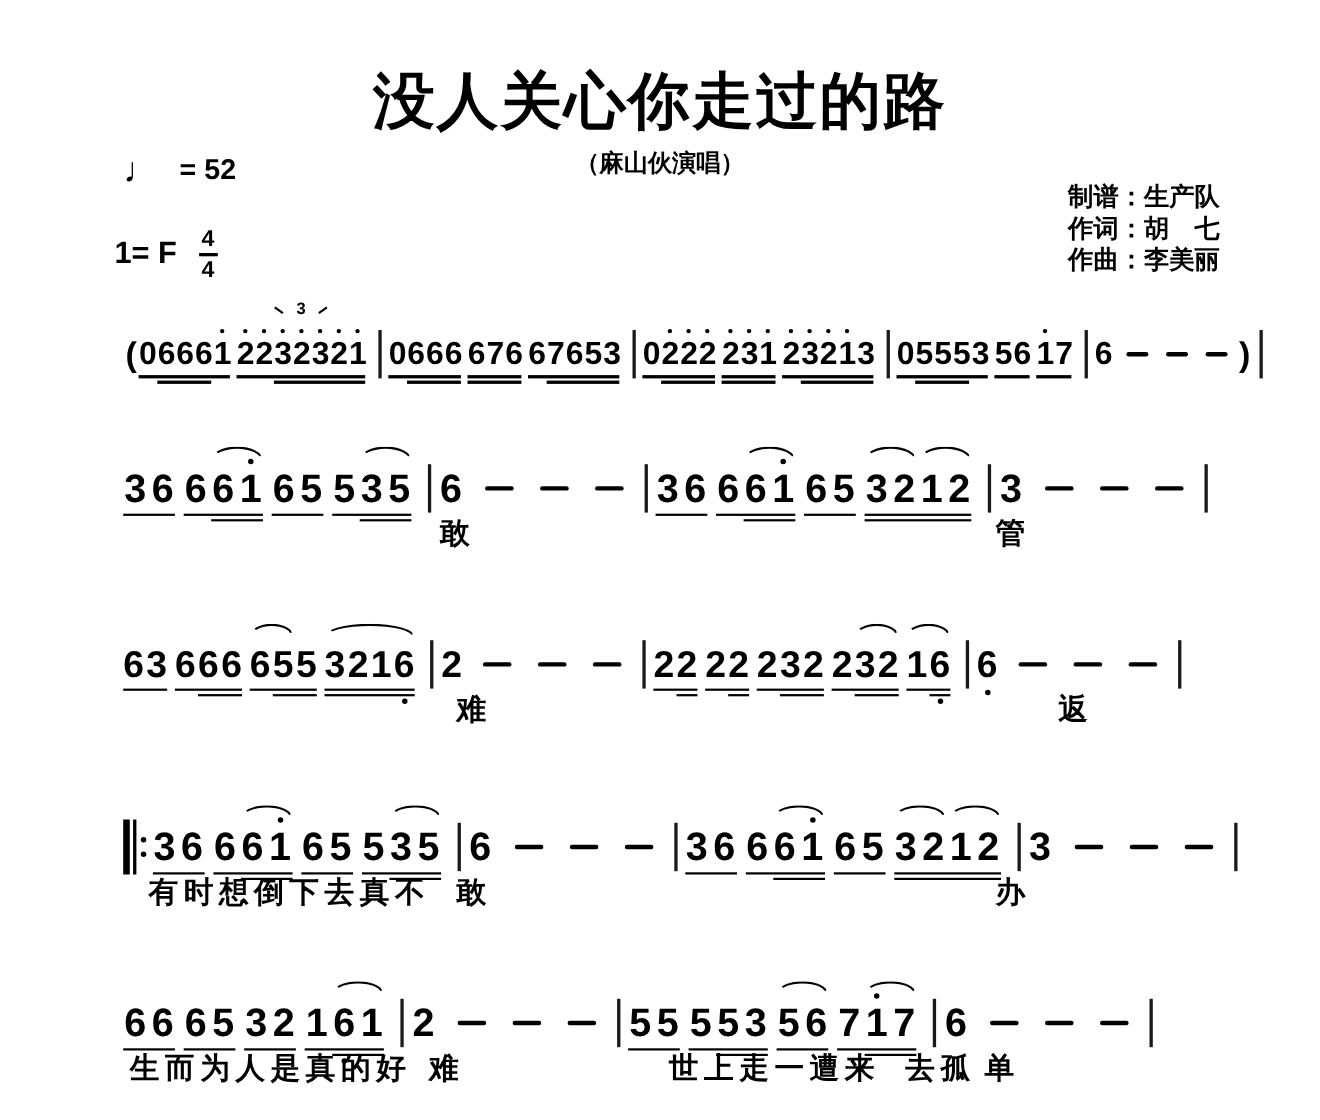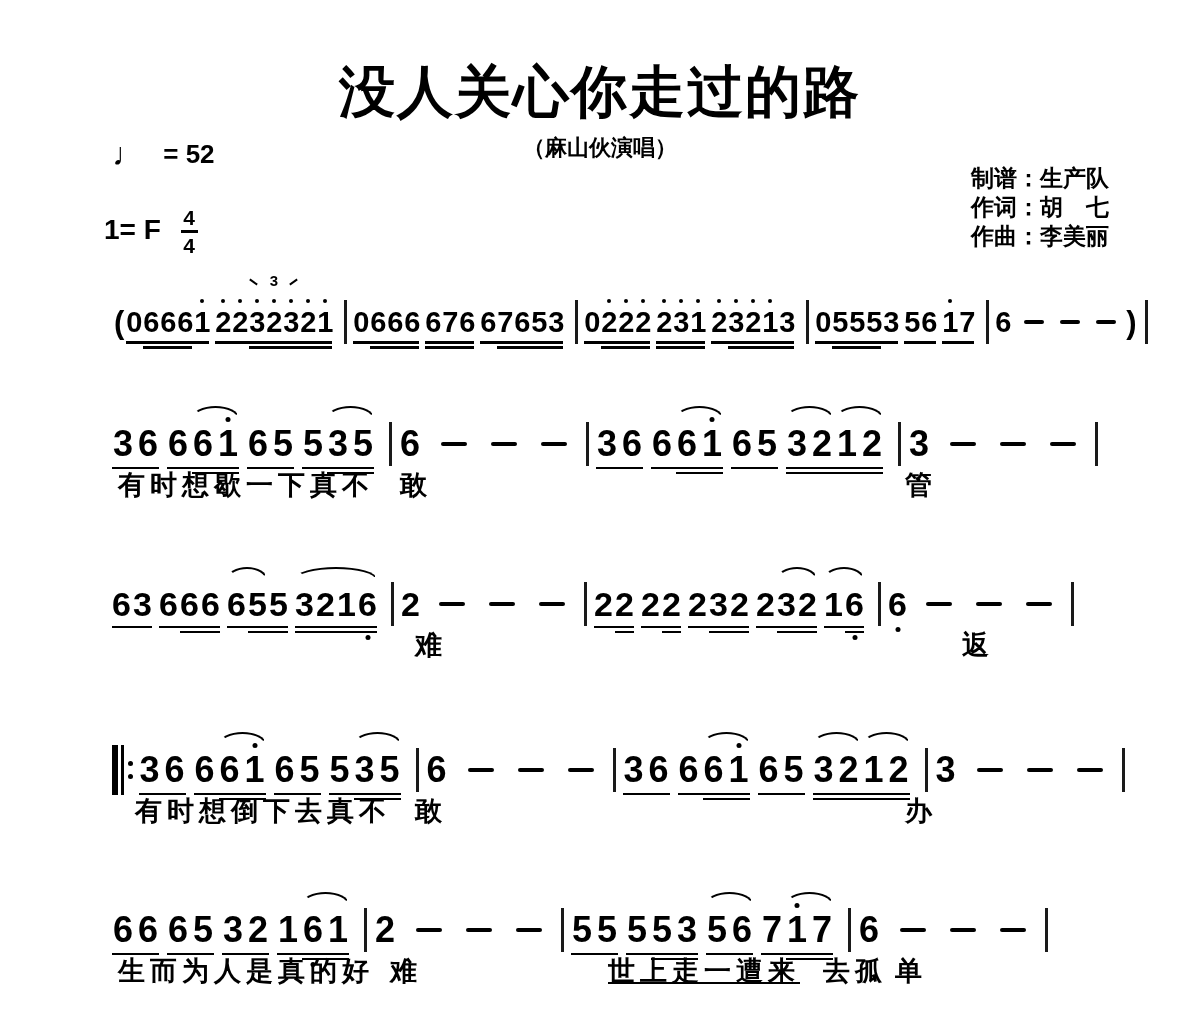--- a/index.html
+++ b/index.html
@@ -246,21 +246,20 @@
           <div class="bar"></div>
           <div class="grp u0">
             <span class="note">3</span>
           </div>
           <div class="dash"></div>
           <div class="dash"></div>
           <div class="dash"></div>
           <div class="bar"></div>
         </div>
         <div class="lyrics-row">
-          <span class="lyr" style="left: 6px;">有时想歇一下真不</span>
           <span class="lyr" style="left: 288px;">敢</span>
           <span class="lyr" style="left: 793px;">管</span>
         </div>
       </div>
       <div class="sline line-mid">
         <div class="notes-row">
           <div class="grp u1">
             <span class="note">6</span>
             <span class="note">3</span>
           </div>
@@ -471,19 +470,19 @@
             <span class="note">6</span>
           </div>
           <div class="dash"></div>
           <div class="dash"></div>
           <div class="dash"></div>
           <div class="bar"></div>
         </div>
         <div class="lyrics-row">
           <span class="lyr" style="left: 6px;">生而为人是真的好</span>
           <span class="lyr" style="left: 278px;">难</span>
-          <span class="lyr" style="left: 496px; text-decoration: underline;">世上走一遭来</span>
+          <span class="lyr" style="left: 496px;">世上走一遭来</span>
           <span class="lyr" style="left: 711px;">去孤</span>
           <span class="lyr" style="left: 783px;">单</span>
         </div>
       </div>
     </div>
 </div>
 
 </body></html>

